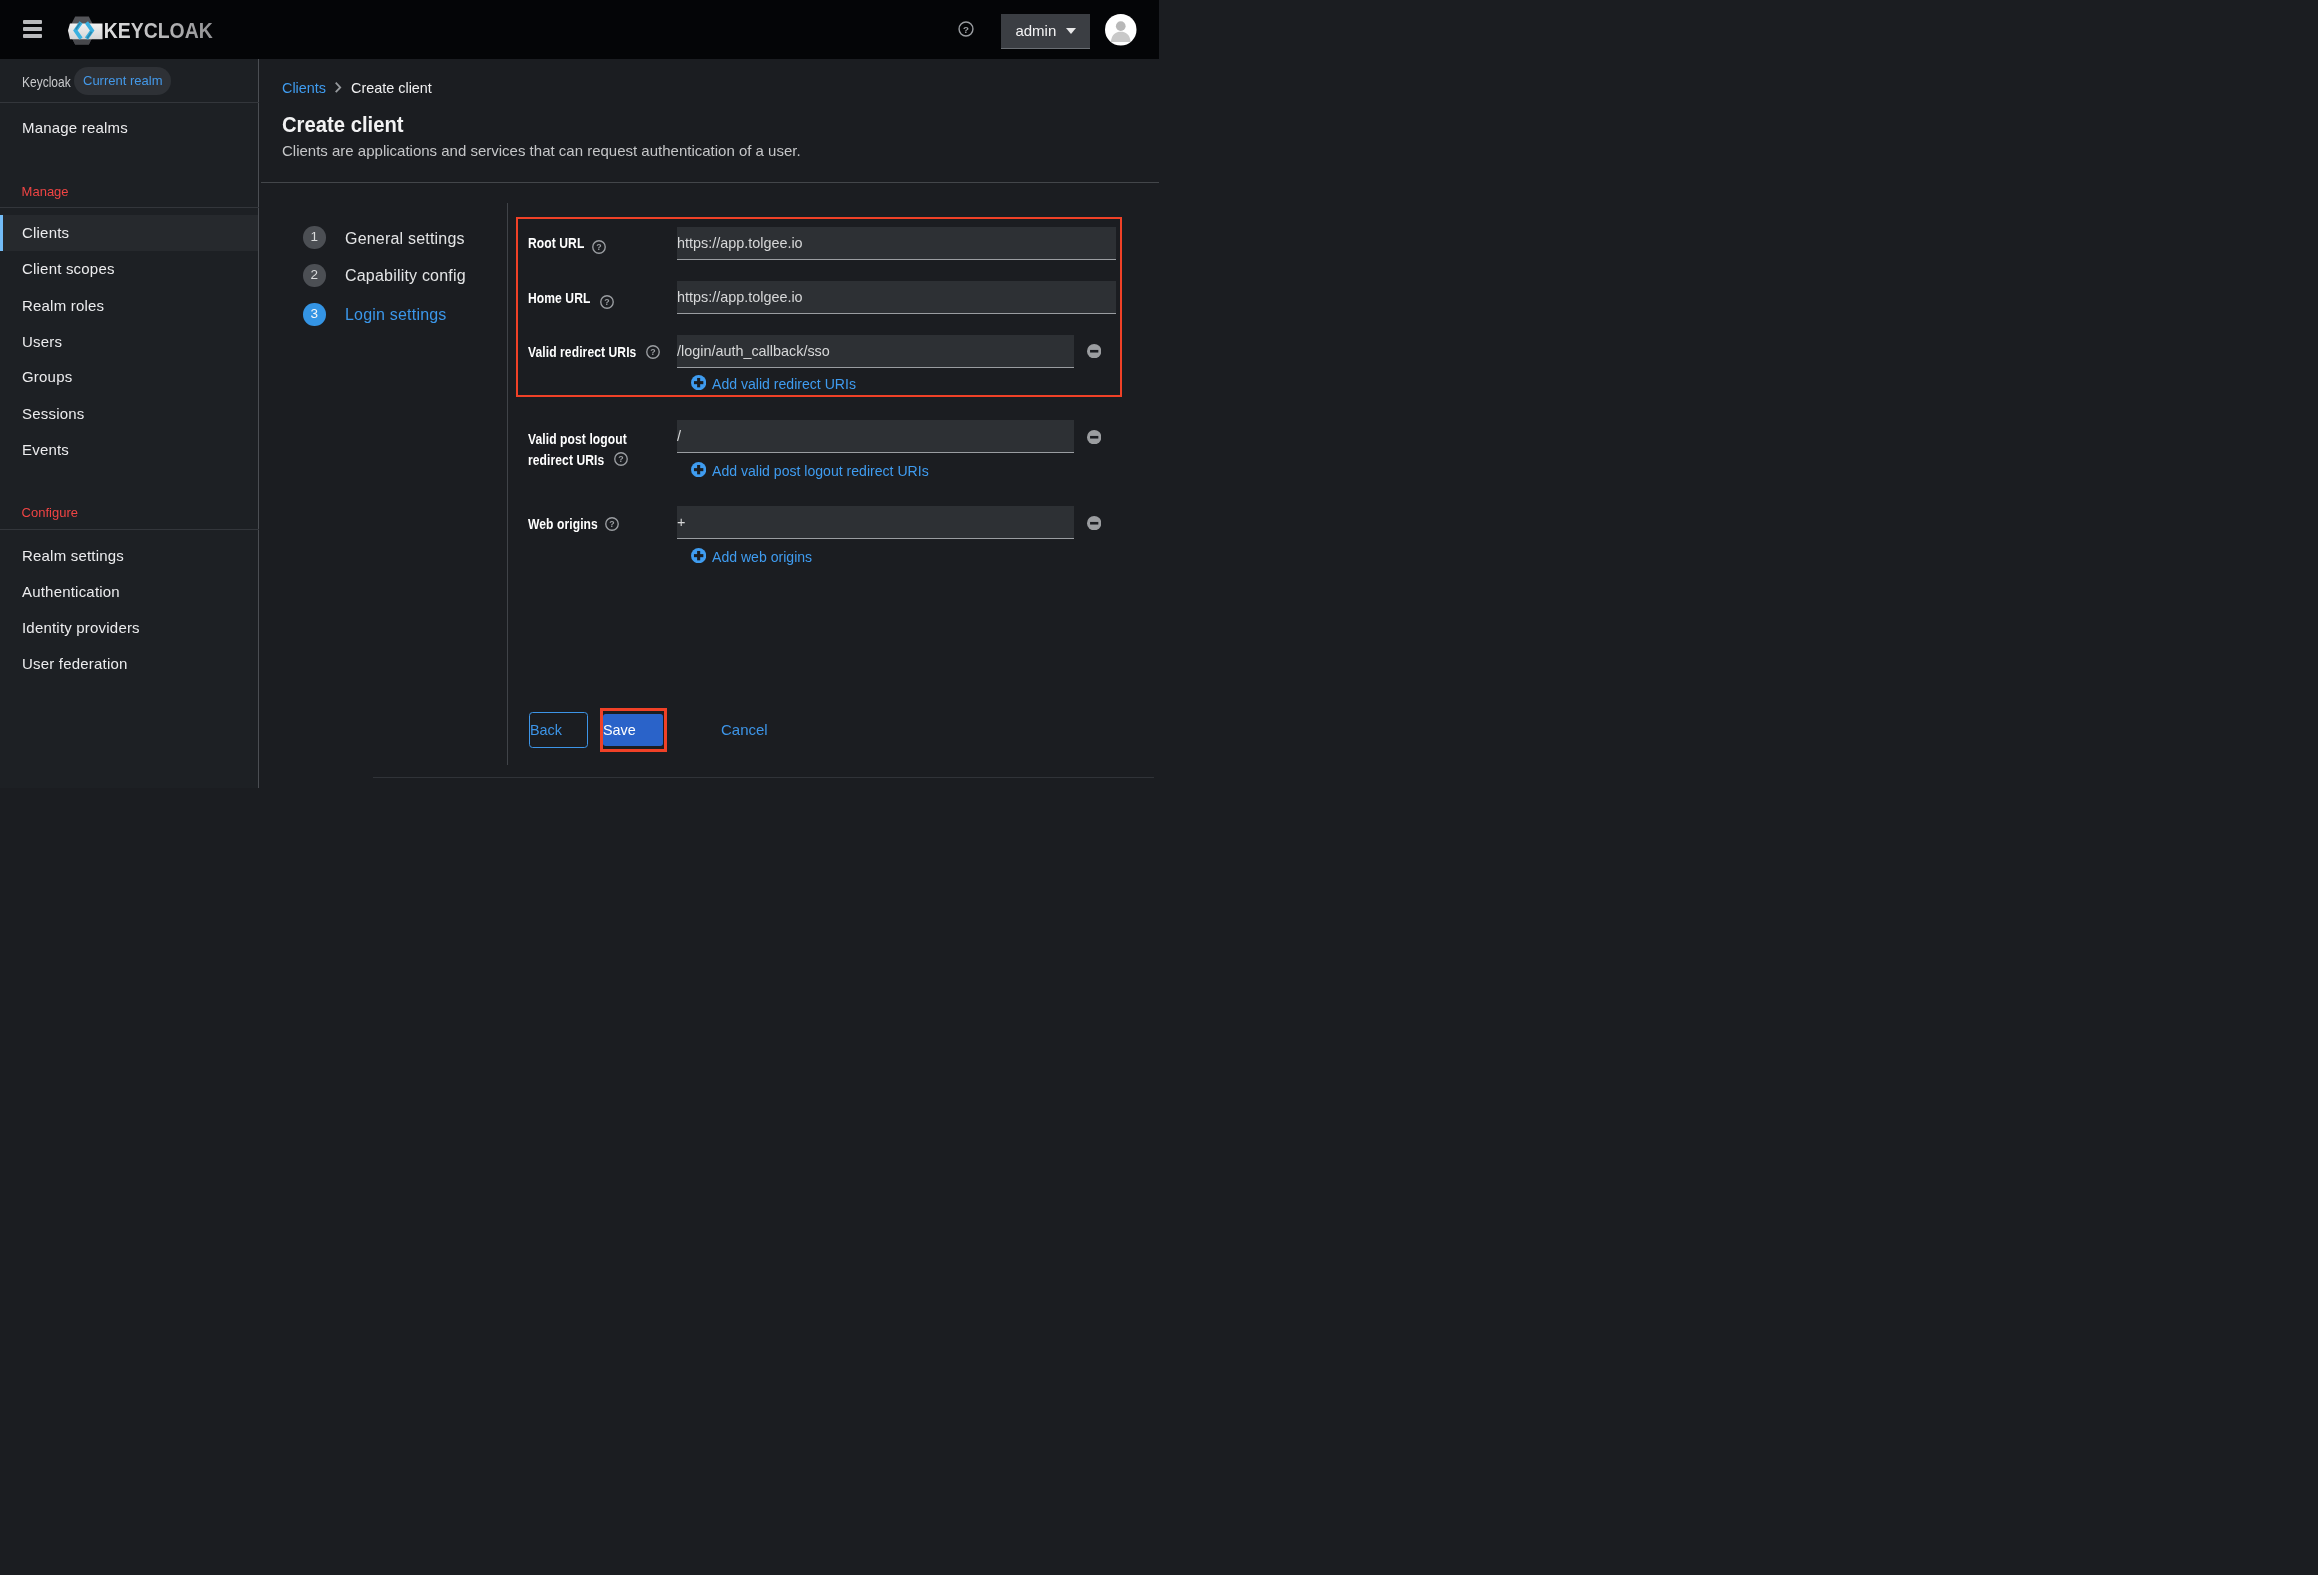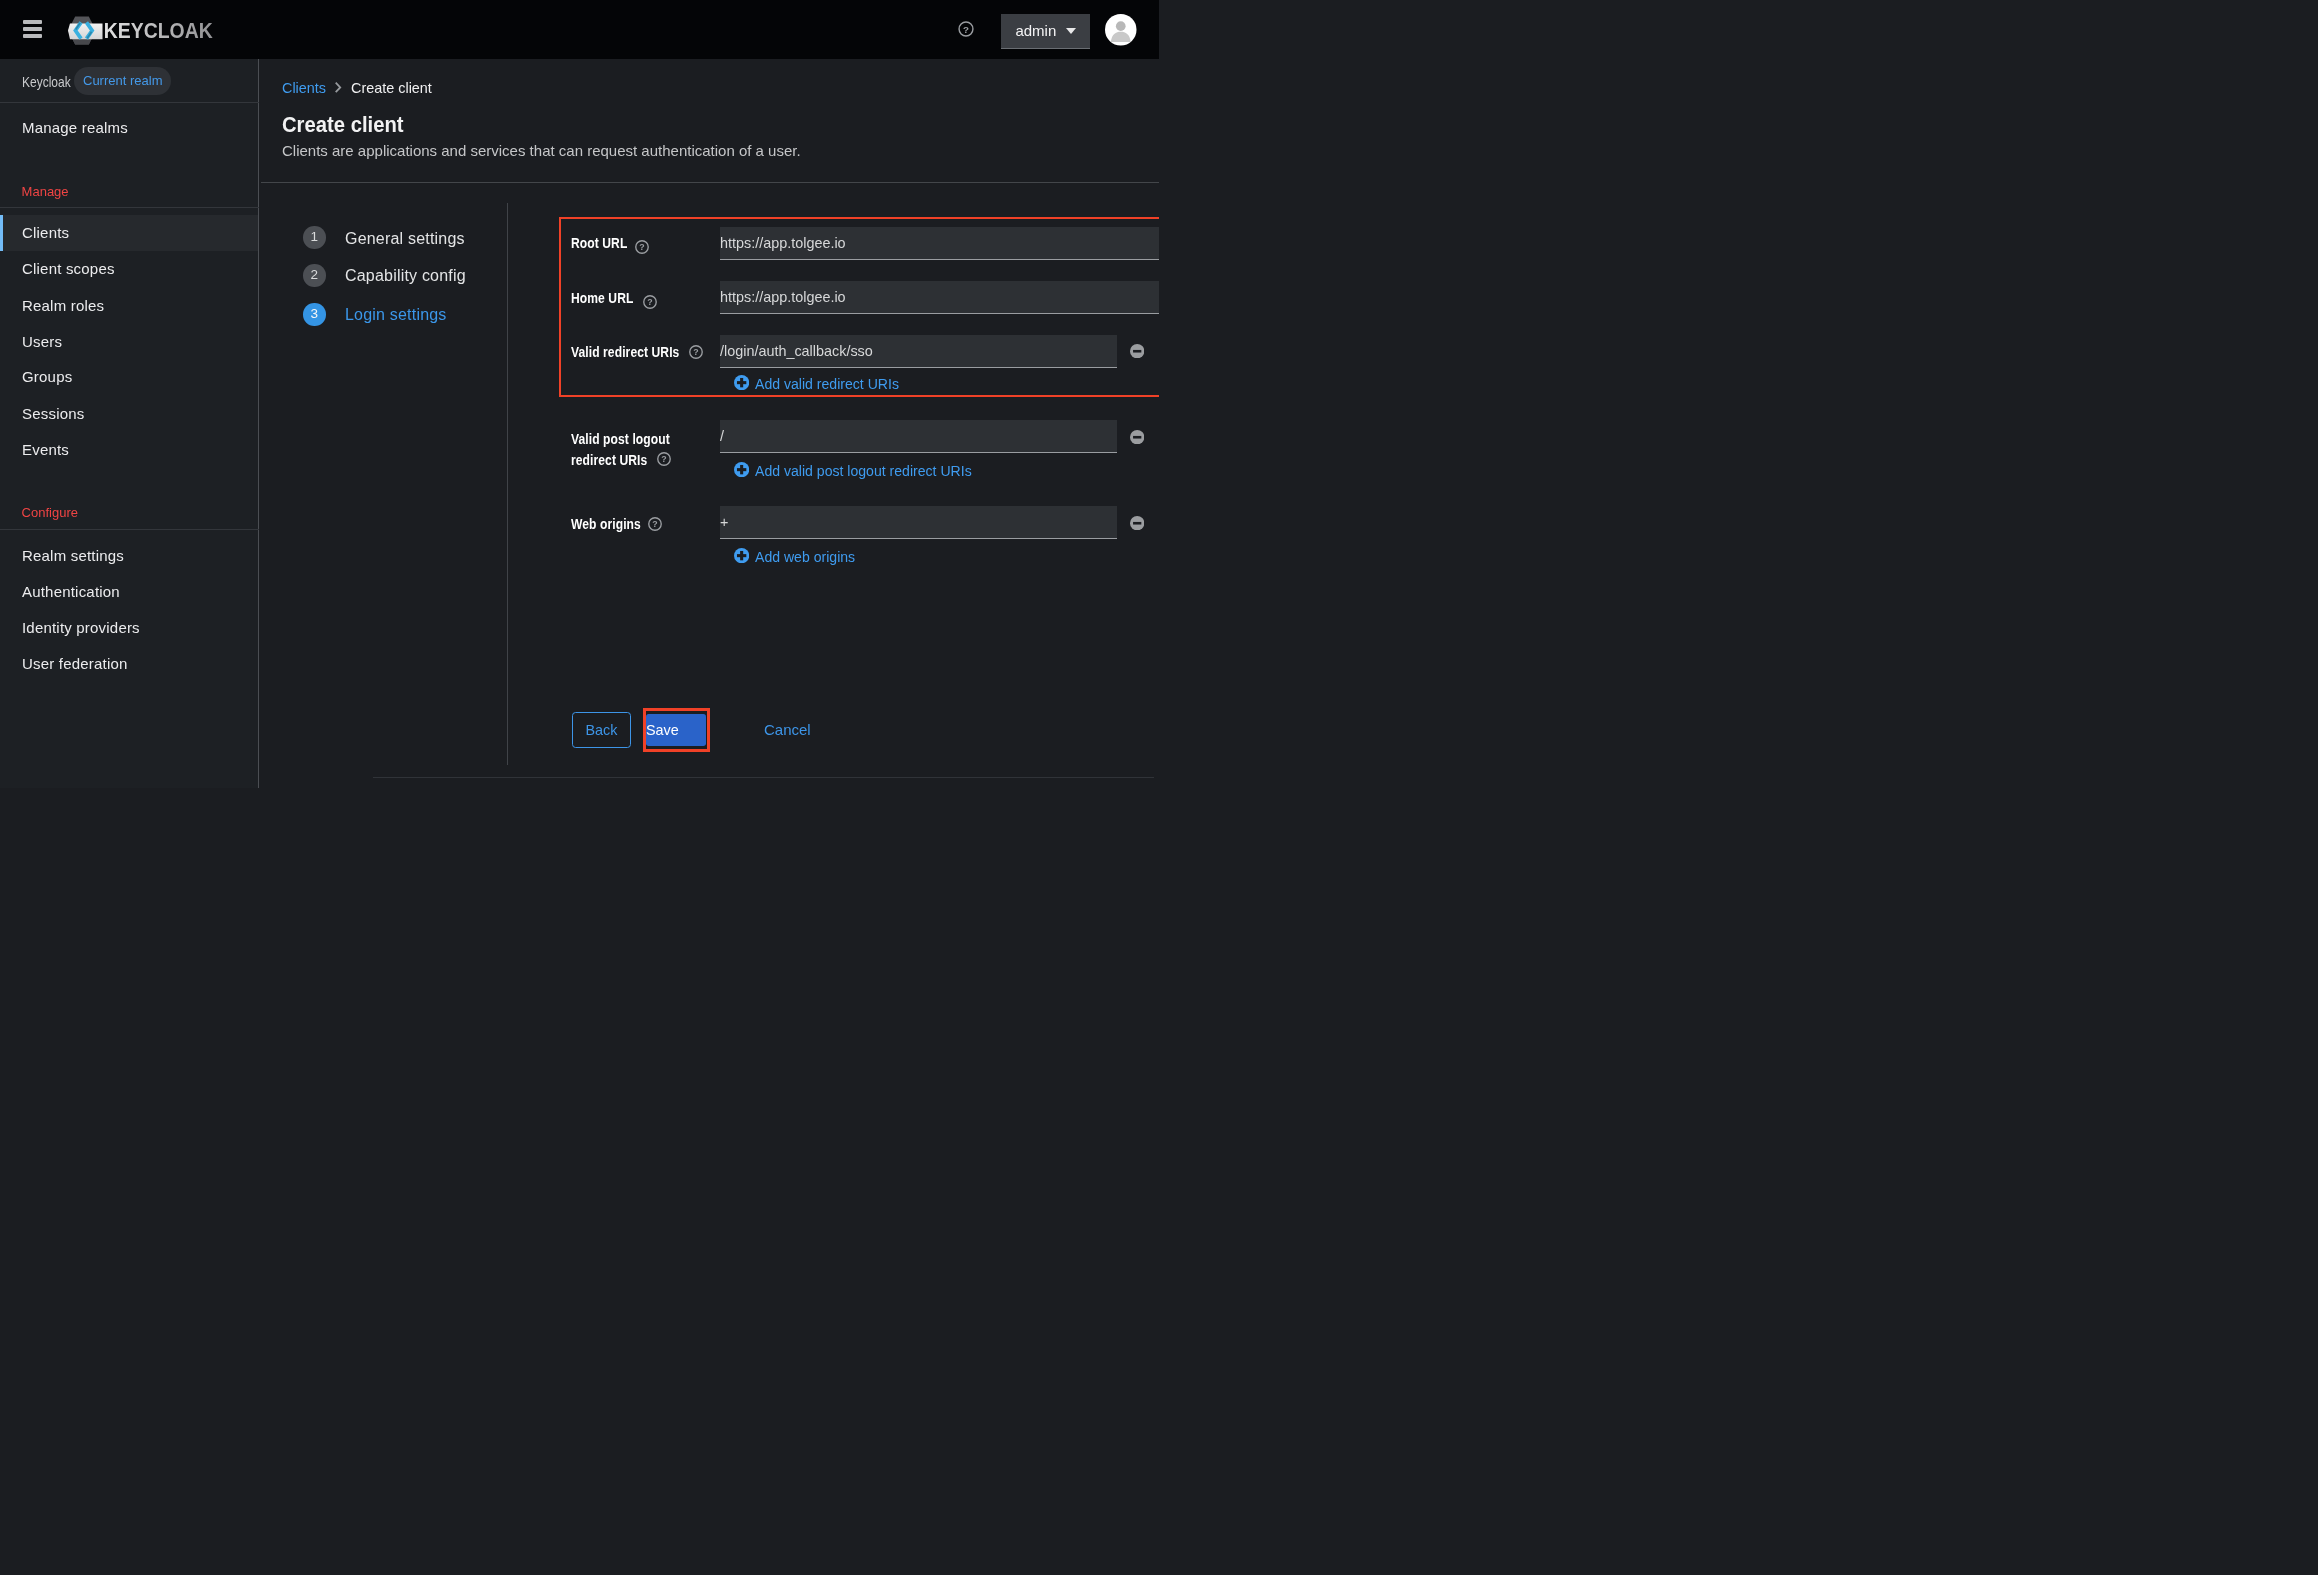--- a/index.html
+++ b/index.html
@@ -39,27 +39,27 @@
   .stepc.active { background:#3494e4; color:#f6f6f6; }
   .steptext { position:absolute; left:84px; font-size:16px; color:#e4e5e6; letter-spacing:0.2px;text-align:center; }
   .steptext.active { color:#3b97ea; }
 
   
   .flabel { position:absolute; font-size:14.4px; font-weight:bold; color:#fff; letter-spacing:0.1px; display:inline-block; transform:scaleX(0.84); transform-origin:left center; white-space:nowrap; }
   .finput { position:absolute; left:677px; background:#2d3034; border-bottom:1.3px solid #9a9da1; color:#d7d8d9; font-size:14.4px; display:flex; align-items:center; }
   .addlink { position:absolute; font-size:15.3px; color:#3f9cf0; display:inline-block; transform:scaleX(0.92); transform-origin:left center; white-space:nowrap; }
 
   
-  #backbtn { position:absolute; left:529px; top:712px; width:59px; height:36px; border:0.9px solid #3d95e8; border-radius:3.6px; color:#3d95e8; font-size:14.4px; text-align:center; line-height:34px; }
+  #backbtn { position:absolute; left:529px; top:712px; width:59px; height:36px; border:0.9px solid #3d95e8; border-radius:3.6px; color:#3d95e8; font-size:14.4px; text-align:left; line-height:34px; }
   #savebtn { position:absolute; left:603px; top:714px; width:60px; height:32px; background:#2a63c9; border-radius:2.7px; color:#fff; font-size:14.4px; text-align:left; line-height:32px; }
   #cancel { position:absolute; left:721px; top:721px; font-size:15px; color:#3d95e8; }
 
   
   .redbox { position:absolute; border:2.9px solid #f04127; }
-  #form { position:absolute; left:0; top:0; width:1159px; height:788px;margin-left:43px; }
+  #form { position:absolute; left:0; top:0; width:1159px; height:788px; }
   #form svg { position:absolute; }
 
   #botline { position:absolute; left:373px; top:777px; width:781px; height:0.9px; background:#303338; }
 </style>
 </head>
 <body>
 <div id="app">
   <div id="header">
     <div id="burger">
         <span class="b1"></span>

